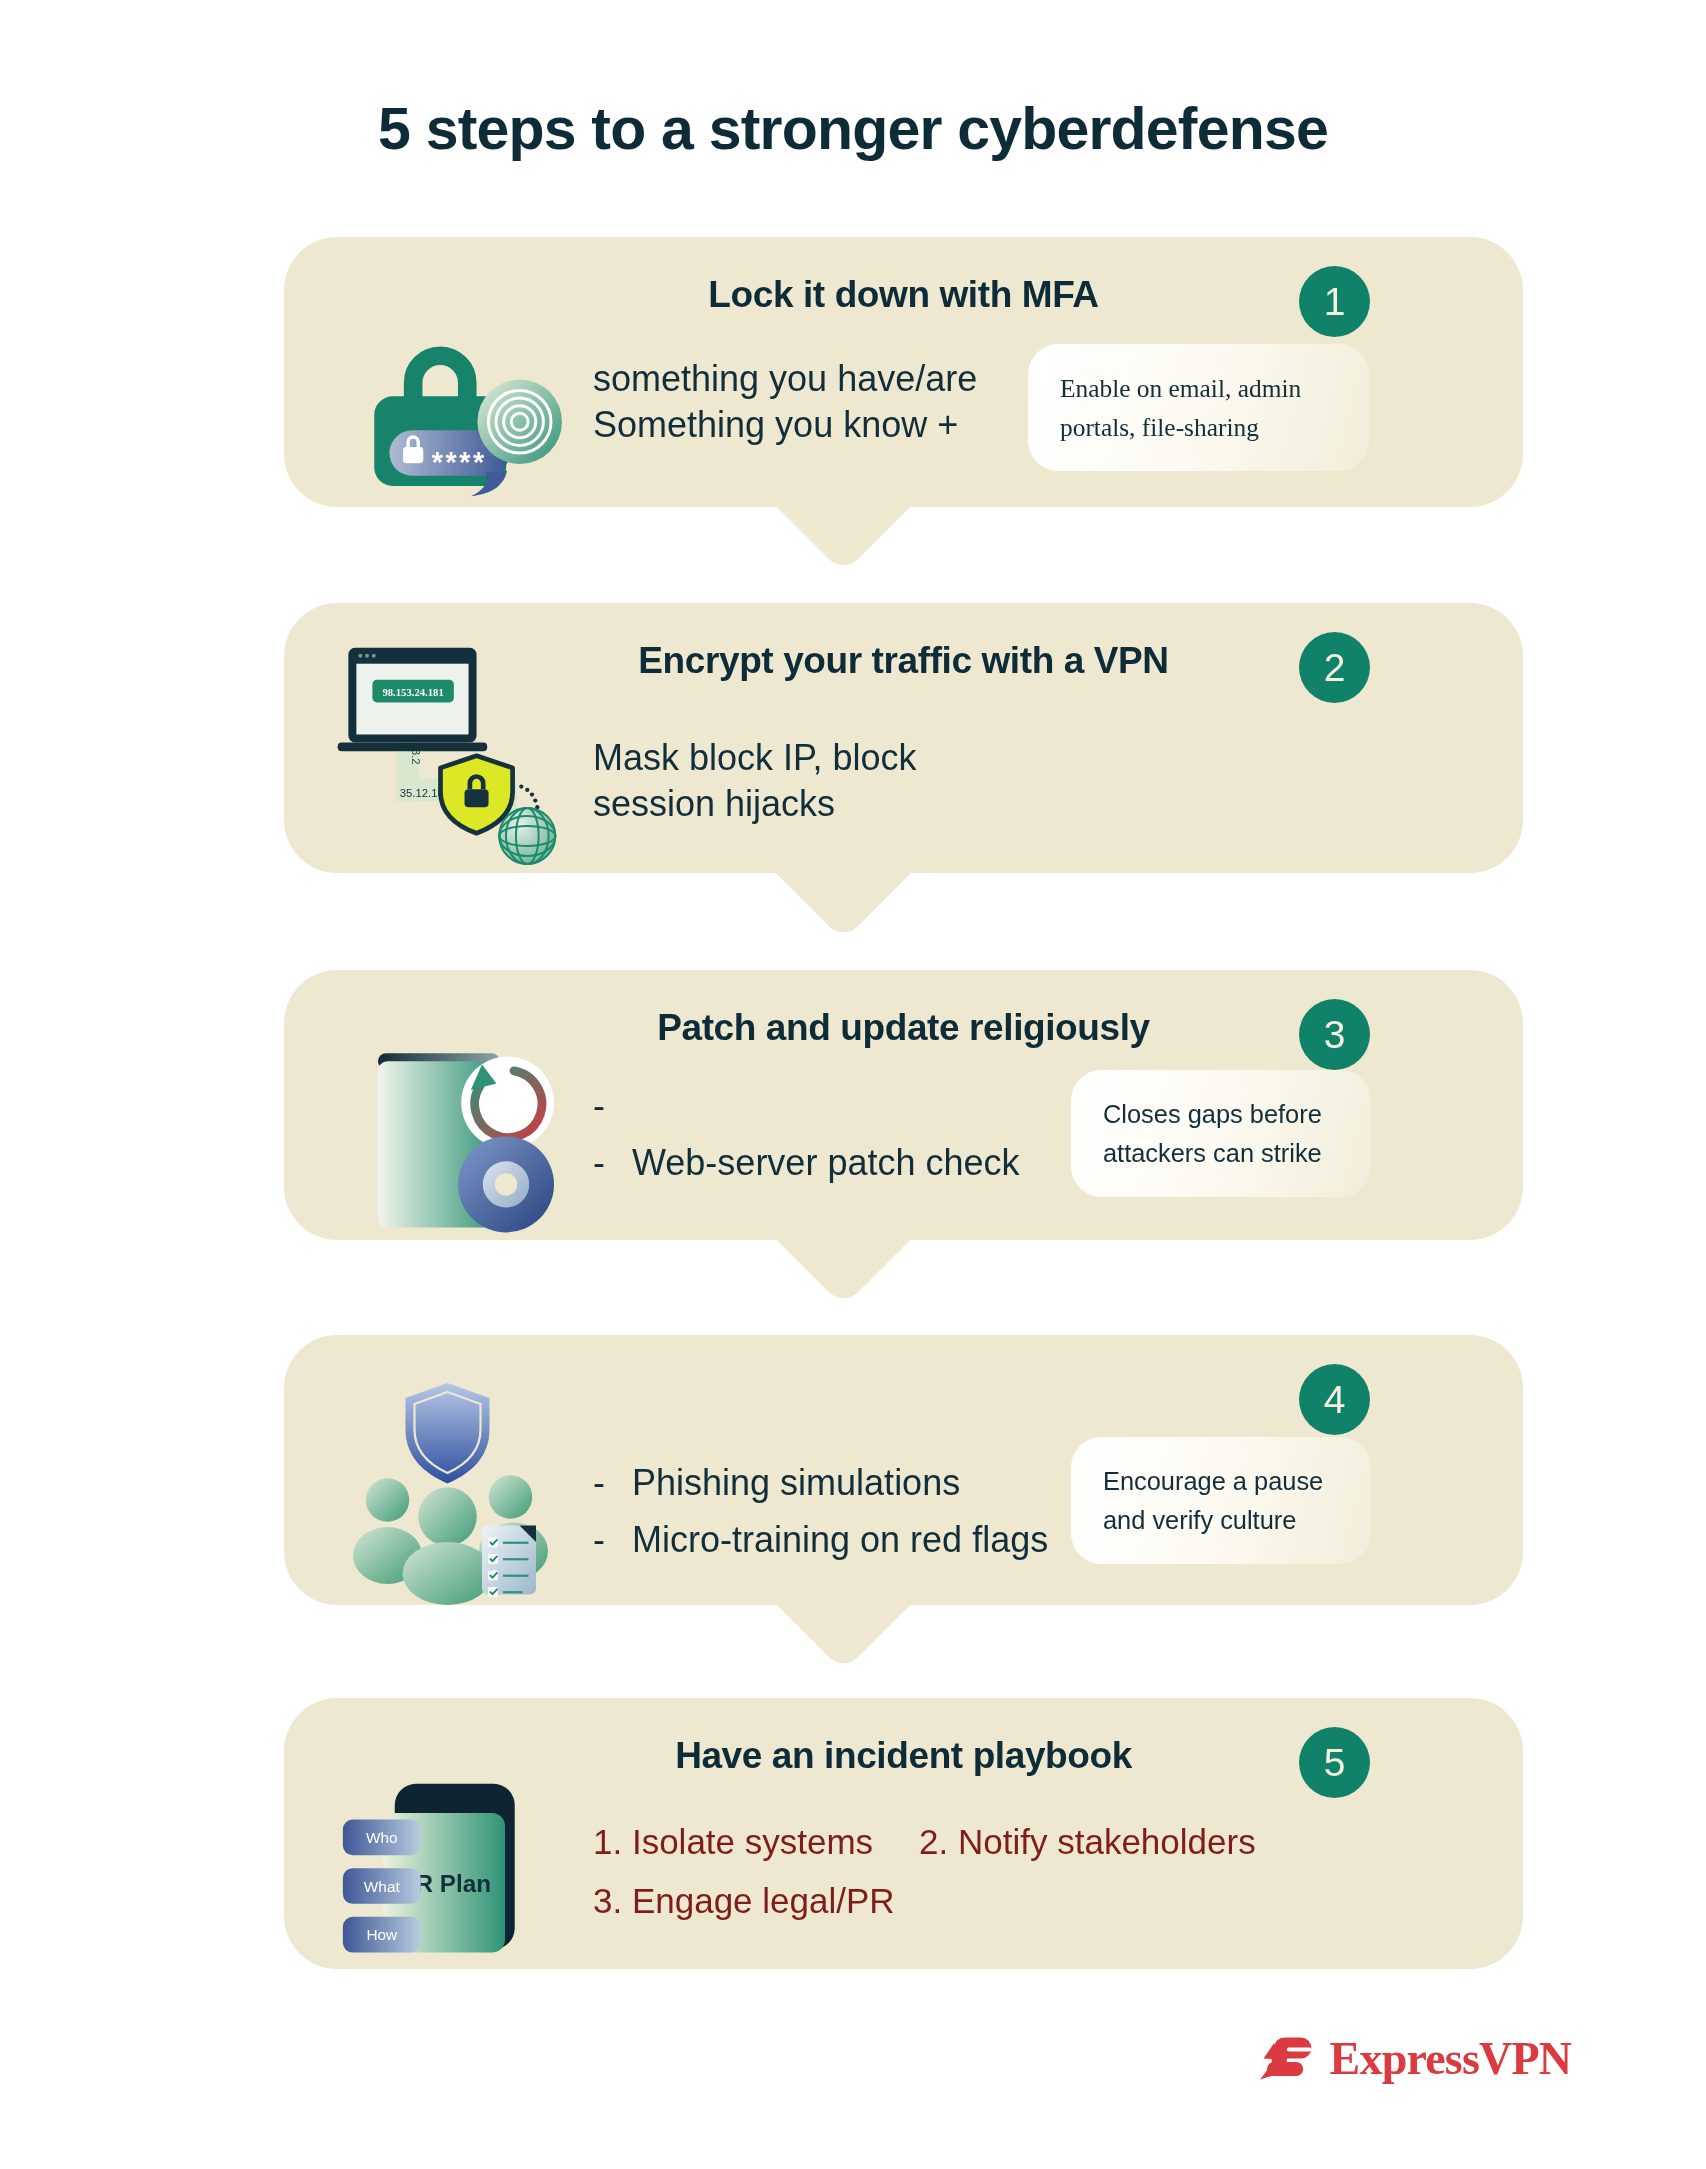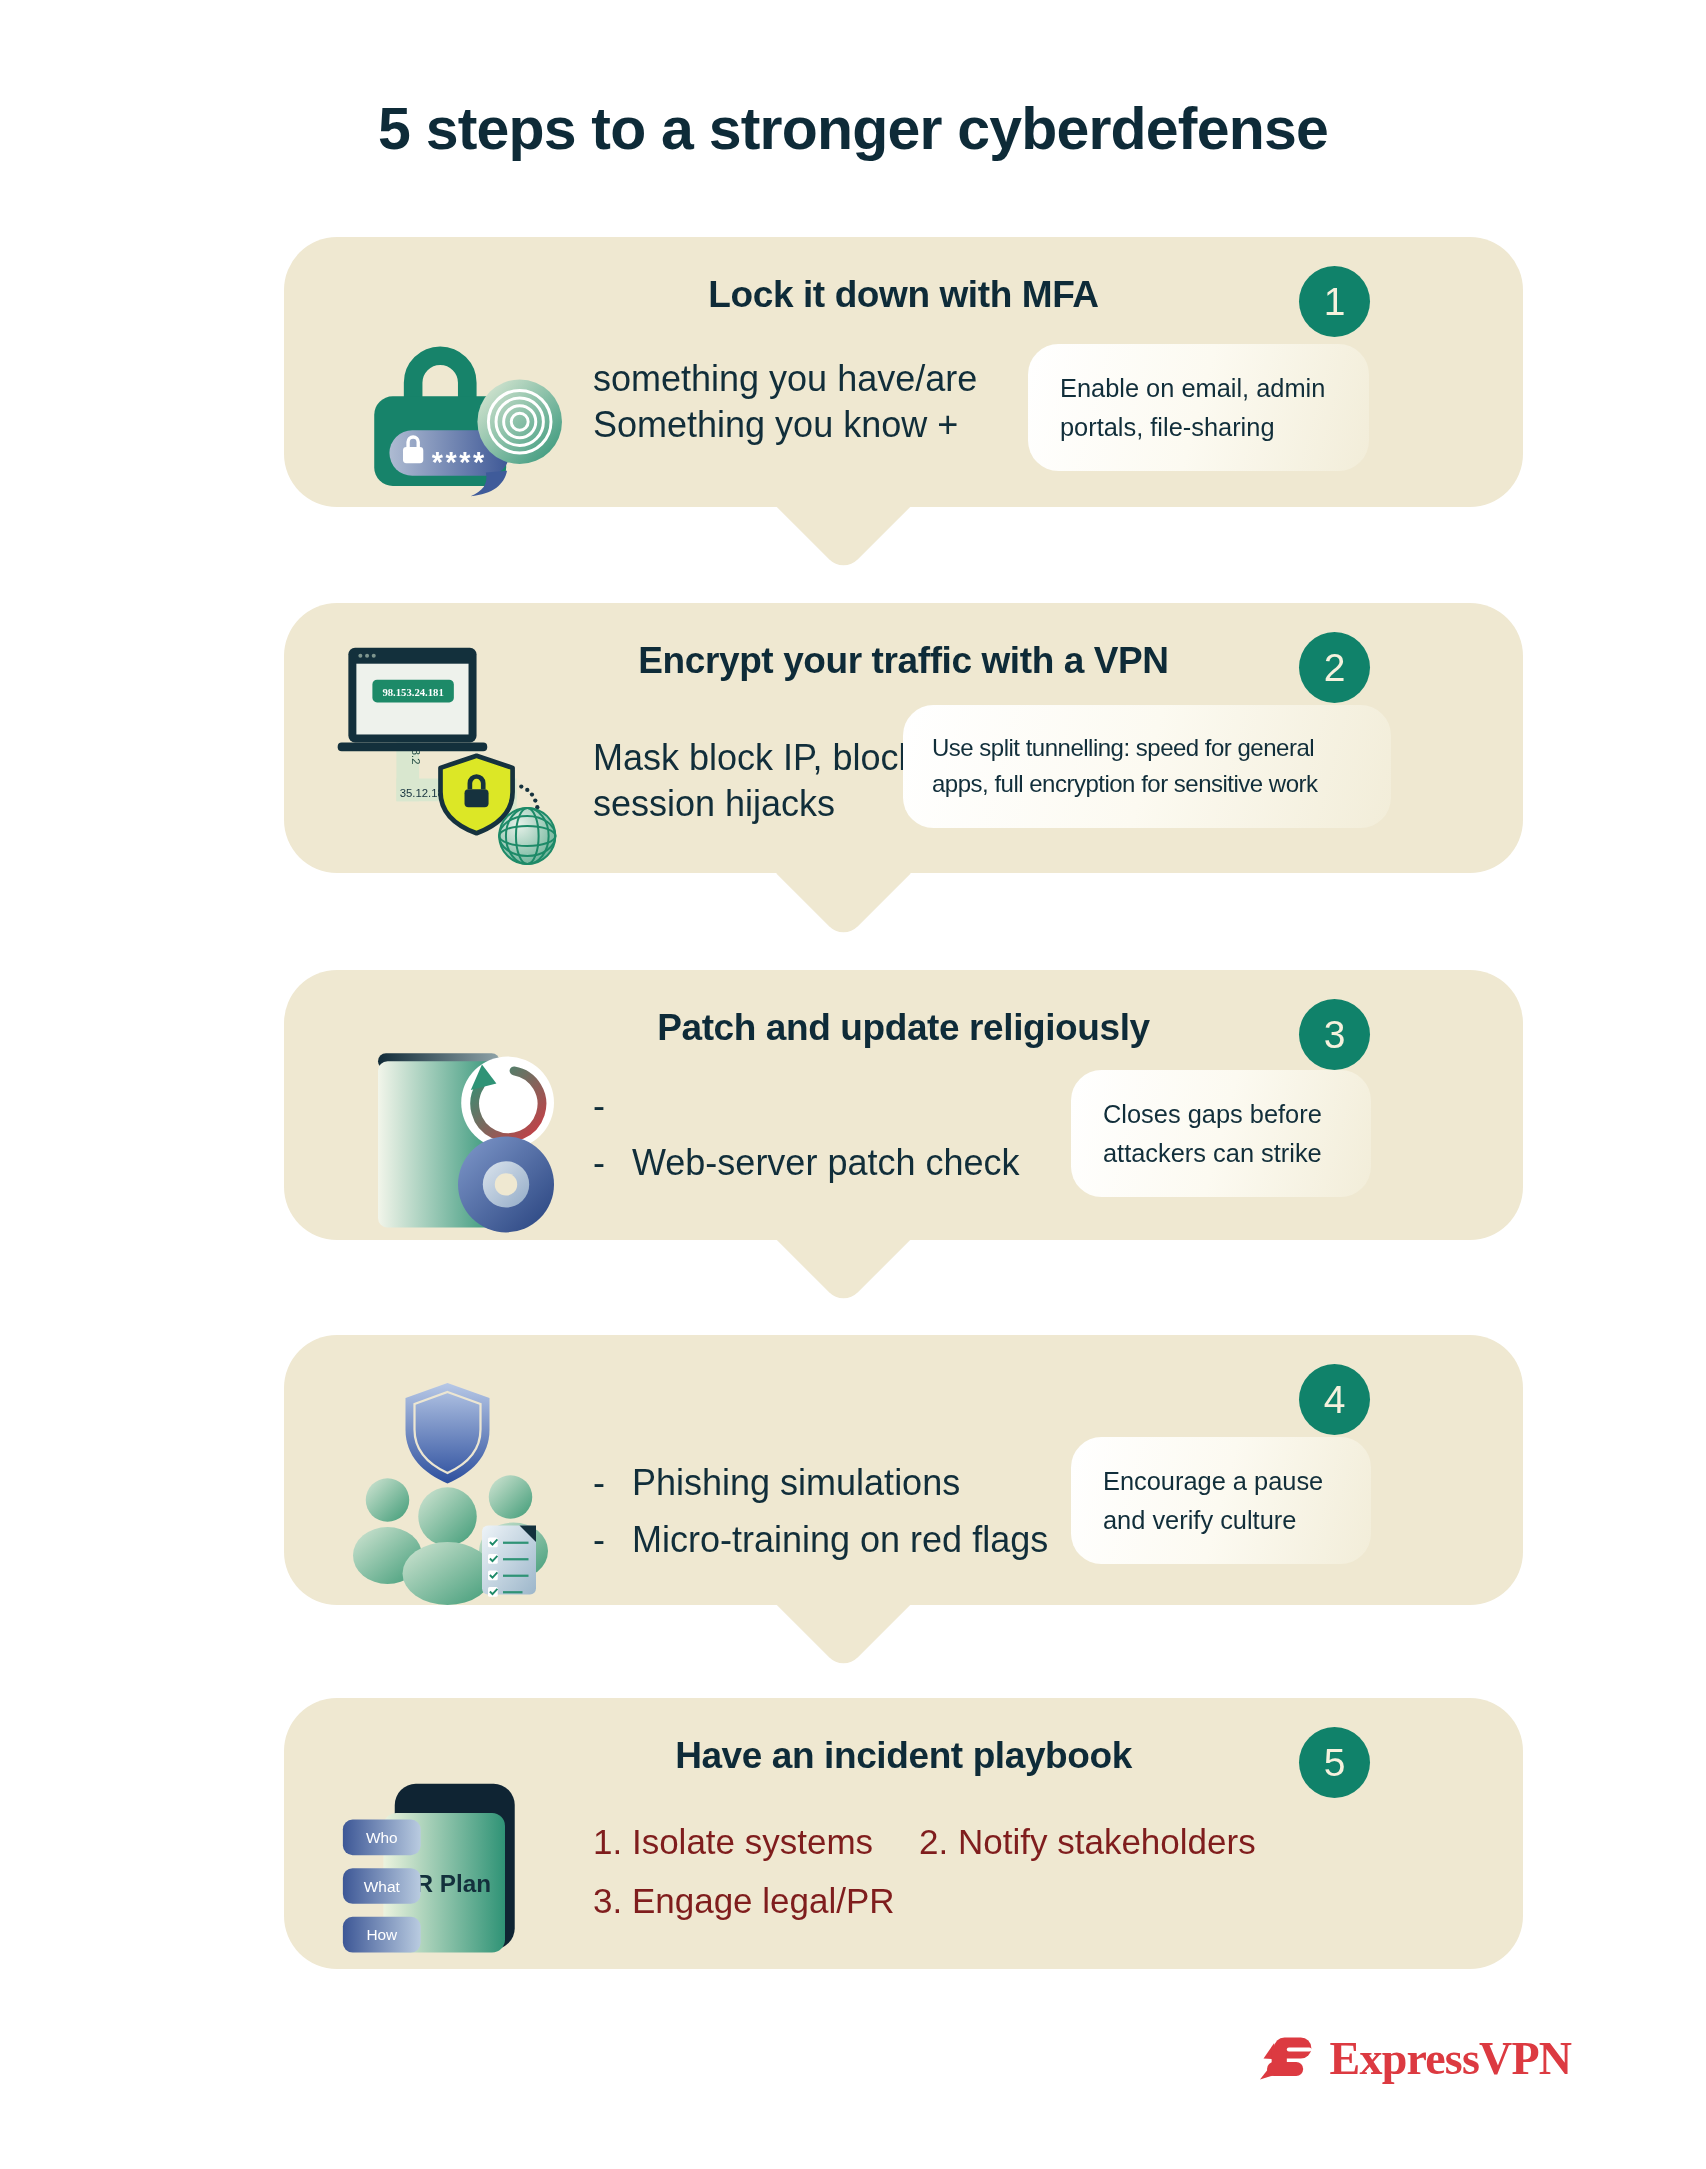--- a/index.html
+++ b/index.html
@@ -48,21 +48,21 @@
   .bullet .dash { width:39px; flex:none; }
   .items { position:absolute; }
   #c5items{ left:309px; top:124px; }
   .items-row { display:flex; font-size:35px; color:#7f1d1d; margin-bottom:18.6px; }
   .items-row .item + .item { margin-left:46px; }
   .callout {
     position:absolute; border-radius:30.5px;
     background:linear-gradient(105deg,#ffffff 0%,#fcfaf1 50%,#f2edd9 100%);
     font-size:25.4px; line-height:1.5; padding:25.4px 32px; box-sizing:border-box; color:#112e3a;
   }
-  #c1callout{ left:744px; top:107px; width:341px; }
+  #c1callout{ left:744px; top:107px; width:341px;font-family:Liberation Serif, serif; }
   #c2callout{ left:619px; top:102px; width:488px; font-size:24px; letter-spacing:-0.5px; padding:25.4px 29px; }
   #c3callout{ left:787px; top:100px; width:300px; }
   #c4callout{ left:787px; top:102px; width:300px; }
   .footer { position:absolute; left:1260px; top:2032px; display:flex; align-items:center; gap:13.6px; }
   .brand-word {
     font-family:"Liberation Serif","DejaVu Serif",serif; font-weight:700;
     font-size:46px; color:#dc3a41; letter-spacing:-0.8px;
   }
 </style>
 </head>
@@ -150,21 +150,20 @@
         <ellipse cx="294" cy="298" rx="17" ry="42" fill="none" stroke="#1d8a68" stroke-width="3"></ellipse>
         <ellipse cx="294" cy="298" rx="32" ry="42" fill="none" stroke="#1d8a68" stroke-width="3"></ellipse>
         <ellipse cx="294" cy="298" rx="42" ry="15" fill="none" stroke="#1d8a68" stroke-width="3"></ellipse>
         <ellipse cx="294" cy="298" rx="42" ry="30" fill="none" stroke="#1d8a68" stroke-width="3"></ellipse>
       </svg>
     </div>
     <div class="body-text" id="c2body">
       <div>Mask block IP, block</div>
       <div>session hijacks</div>
     </div>
-    <div class="callout" id="c2callout">Use split tunnelling: speed for general apps, full encryption for sensitive work</div>
   </section>
 
   <section class="card" id="card3">
     <h2 class="step-title">Patch and update religiously</h2>
     <div class="badge">3</div>
     <div class="icon-wrap" id="c3icon">
       <svg viewBox="0 0 250 250" xmlns="http://www.w3.org/2000/svg">
         <defs>
           <linearGradient id="boxGrad" x1="0" y1="0" x2="1" y2="0">
             <stop offset="0" stop-color="#f2f5ea"></stop>

